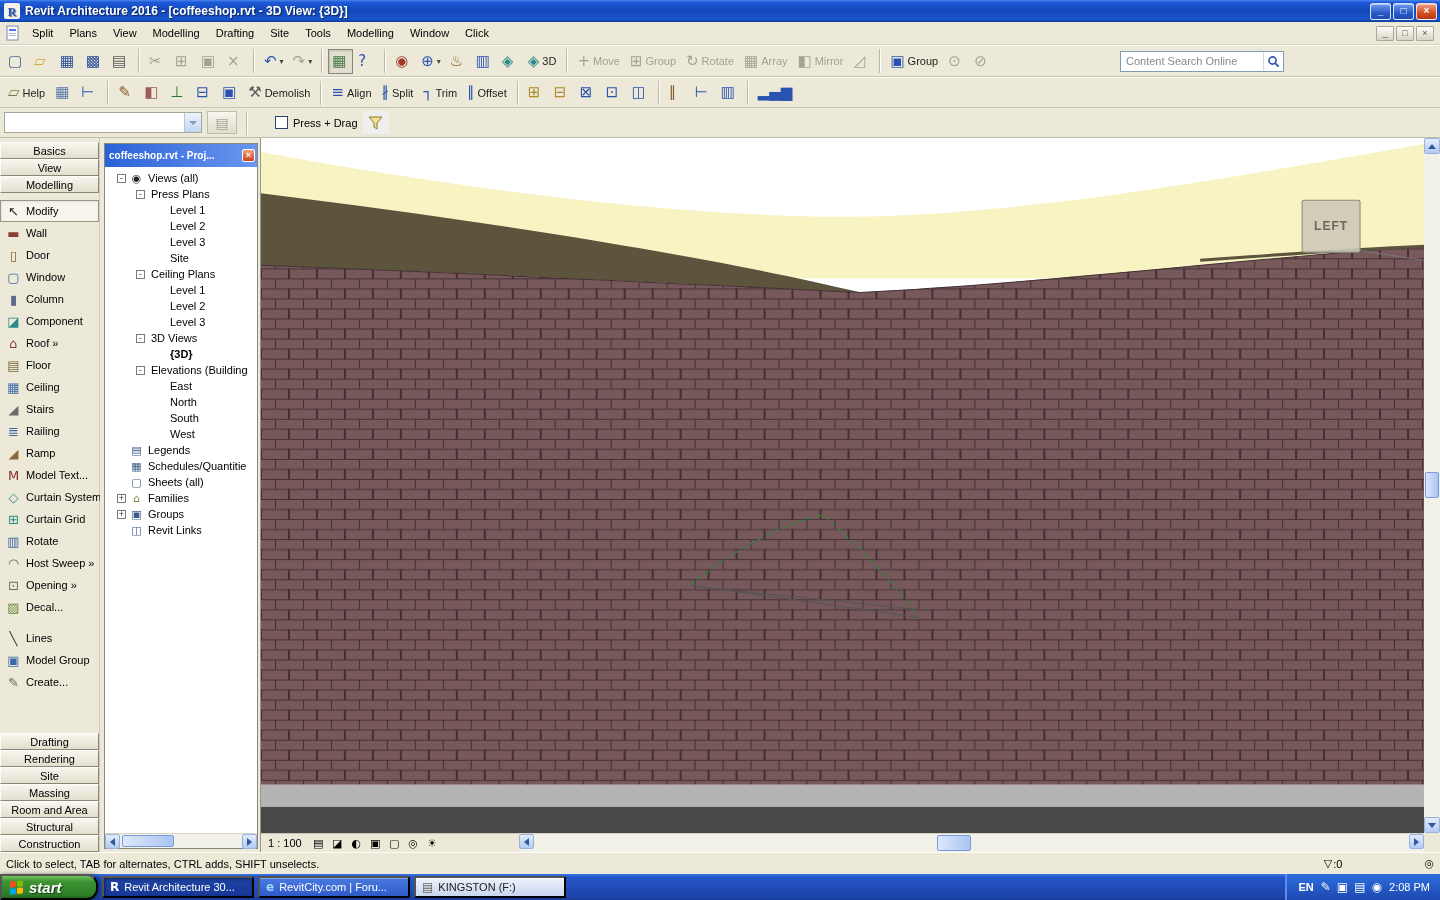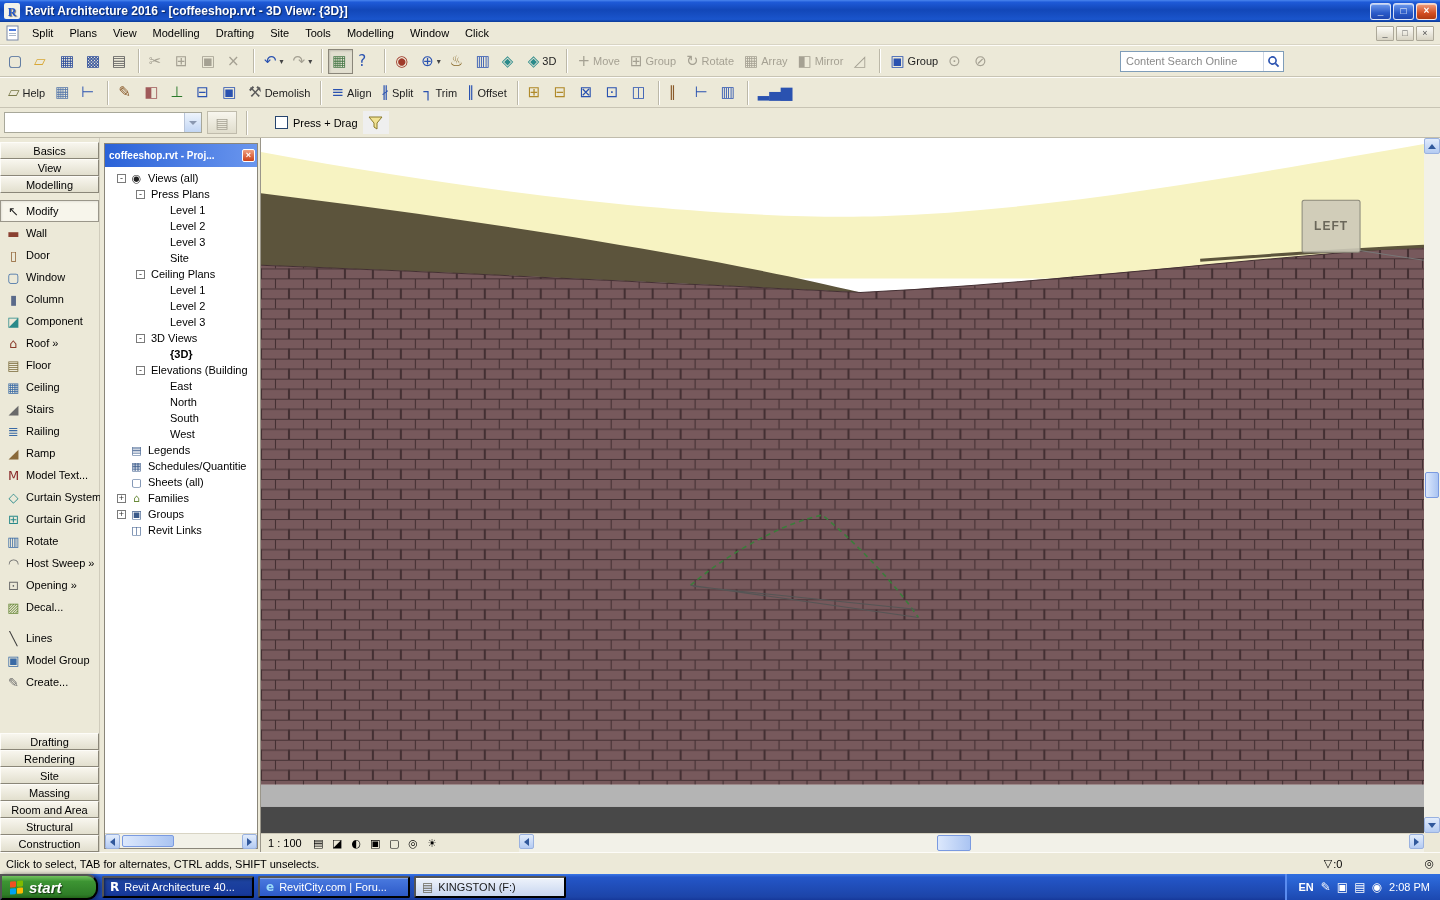--- a/index.html
+++ b/index.html
@@ -902,21 +902,21 @@
           <span class="f2"></span>
           <span class="f3"></span>
           <span class="f4"></span>
         </span>
       <span>start</span>
     </button>
     <div style="display:flex">
 
         <button class="task active">
           <span class="task-icon glyph" style="color: rgb(255, 255, 255);">R</span>
-          <span class="task-label">Revit Architecture 40...</span>
+          <span class="task-label">Revit Architecture 30...</span>
         </button>
 
         <button class="task">
           <span class="task-icon glyph" style="color: rgb(154, 220, 248);">e</span>
           <span class="task-label">RevitCity.com | Foru...</span>
         </button>
 
         <button class="task light">
           <span class="task-icon glyph" style="color: rgb(106, 103, 90);">▤</span>
           <span class="task-label">KINGSTON (F:)</span>

